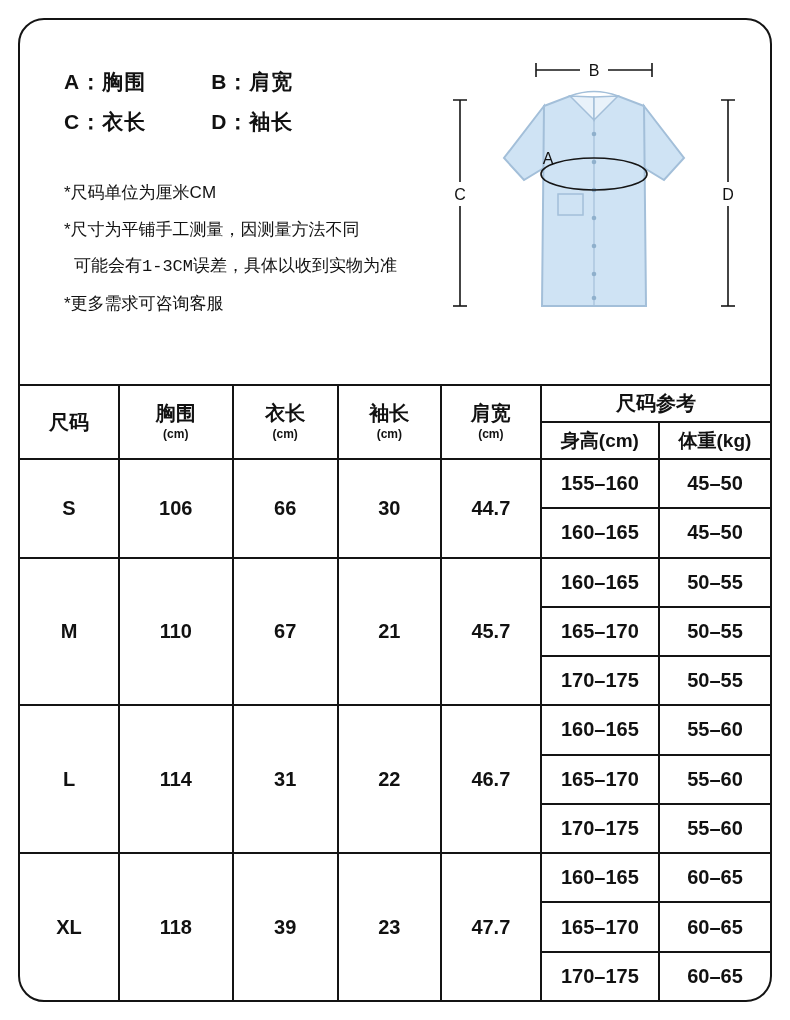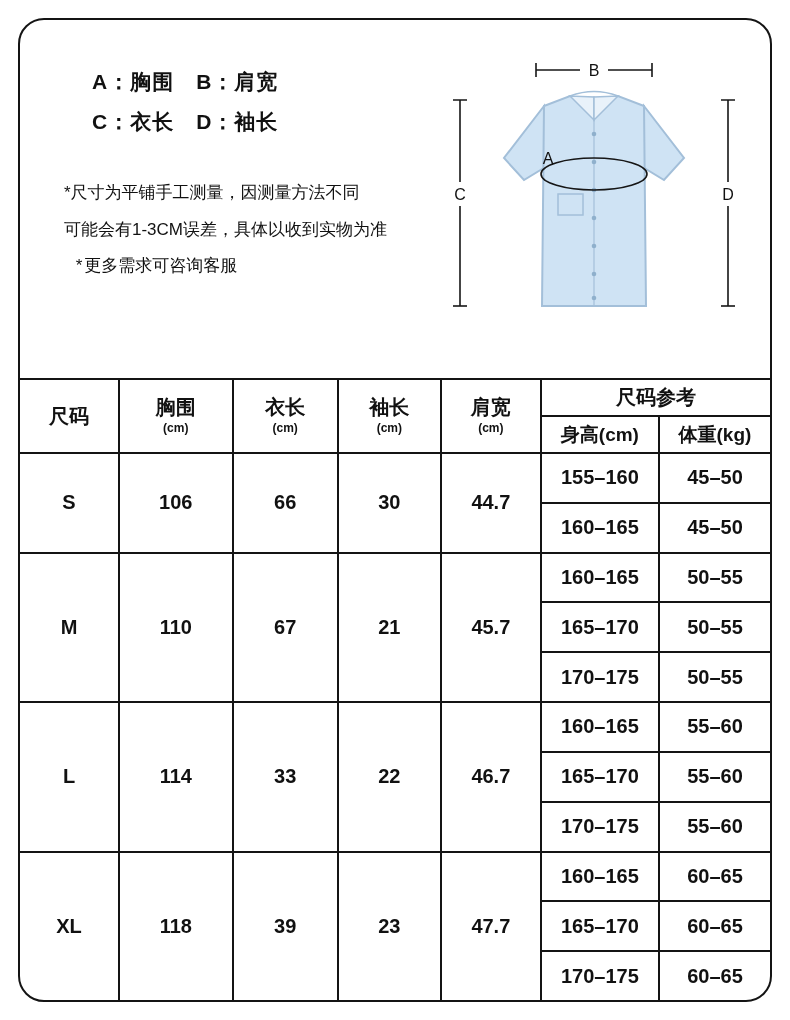--- a/index.html
+++ b/index.html
@@ -18,33 +18,33 @@
     border-radius: 26px;
     overflow: hidden;
     display: flex; flex-direction: column;
   }
   
   .top-section { flex: 0 0 358px; display: flex; }
   .info-col { flex: 1 1 auto; padding: 48px 0 0 44px; }
   .legend {
     display: grid;
     grid-template-columns: auto auto;
-    gap: 12px 22px;
+    gap: 12px 65px;
     width: max-content;
-    font-size: 21px; font-weight: bold; letter-spacing: 1px; margin-left: 28px;
+    font-size: 21px; font-weight: bold; letter-spacing: 1px;
   }
   .notes { margin-top: 38px; font-size: 17px; line-height: 37px; }
   .notes .note:nth-child(3) { padding-left: 10px; font-family: Liberation Mono, monospace; }
   .diagram-col {
     flex: 0 0 330px;
     padding: 34px 22px 0 0;
     display: flex; justify-content: center; align-items: flex-start;
   }
   
-  .table-wrap { flex: 1 1 auto; margin: 0 -2px -2px -2px; }
+  .table-wrap { flex: 1 1 auto; margin: 6px -2px -2px -2px; }
   table.size-table {
     width: 100%; height: 100%;
     border-collapse: collapse; table-layout: fixed;
   }
   .size-table th, .size-table td {
     border: 2px solid #141414;
     text-align: center; vertical-align: middle;
     padding: 0;
   }
   .size-table thead tr { height: 37px; }
@@ -61,20 +61,21 @@
 
   <div class="top-section" data-name="top-section">
     <div class="info-col" data-name="measurement-info">
       <div class="legend" data-name="measurement-legend">
         <span data-name="legend-item-a">A：胸围</span>
         <span data-name="legend-item-b">B：肩宽</span>
         <span data-name="legend-item-c">C：衣长</span>
         <span data-name="legend-item-d">D：袖长</span>
       </div>
       <div class="notes" data-name="measurement-notes">
+        <div class="note" data-name="note-unit">*尺码单位为厘米CM</div>
         <div class="note" data-name="note-method">*尺寸为平铺手工测量，因测量方法不同</div>
         <div class="note" data-name="note-tolerance">可能会有1-3CM误差，具体以收到实物为准</div>
         <div class="note" data-name="note-service">*更多需求可咨询客服</div>
       </div>
     </div>
 
     <div class="diagram-col" data-name="shirt-diagram-area">
       <svg width="300" height="280" viewBox="0 0 300 280" data-name="shirt-diagram">
 
         <g data-name="measure-b-arrow" stroke="#161616" stroke-width="1.6">
@@ -192,21 +193,21 @@
             <td data-name="height-cell">165–170</td>
             <td data-name="weight-cell">50–55</td>
           </tr>
           <tr data-name="size-row-m-2">
             <td data-name="height-cell">170–175</td>
             <td data-name="weight-cell">50–55</td>
           </tr>
           <tr data-name="size-row-l-0">
             <td rowspan="3" data-name="size-cell">L</td>
             <td rowspan="3" data-name="chest-cell">114</td>
-            <td rowspan="3" data-name="length-cell">33</td>
+            <td rowspan="3" data-name="length-cell">31</td>
             <td rowspan="3" data-name="sleeve-cell">22</td>
             <td rowspan="3" data-name="shoulder-cell">46.7</td>
             <td data-name="height-cell">160–165</td>
             <td data-name="weight-cell">55–60</td>
           </tr>
           <tr data-name="size-row-l-1">
             <td data-name="height-cell">165–170</td>
             <td data-name="weight-cell">55–60</td>
           </tr>
           <tr data-name="size-row-l-2">

